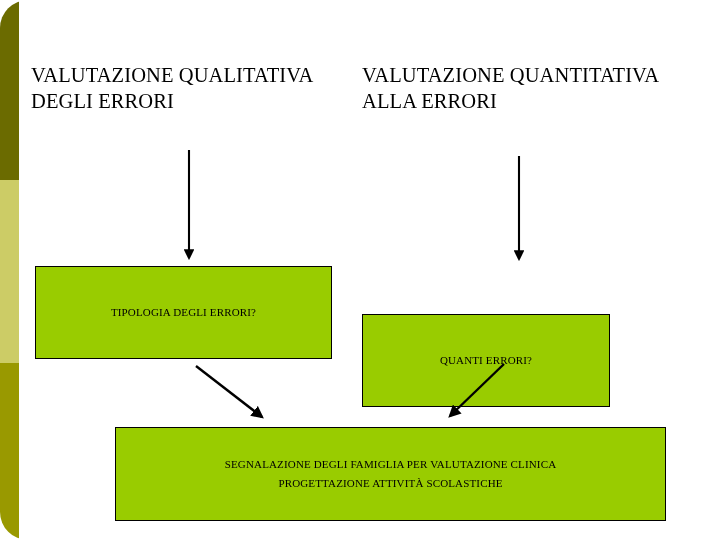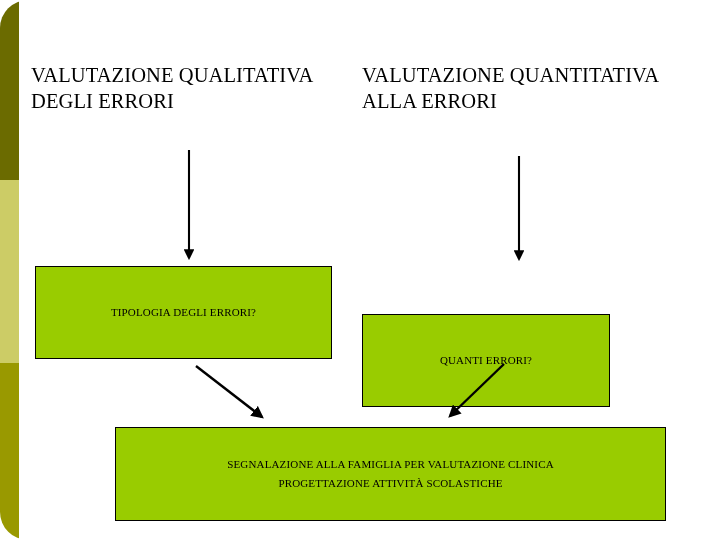--- a/index.html
+++ b/index.html
@@ -92,21 +92,21 @@
 
   <div class="green-box" id="box-tipologia" style="background: rgb(153, 204, 0); border-color: rgb(0, 0, 0);">
     <span class="box-label">TIPOLOGIA DEGLI ERRORI?</span>
   </div>
 
   <div class="green-box" id="box-quanti" style="background: rgb(153, 204, 0); border-color: rgb(0, 0, 0);">
     <span class="box-label">QUANTI ERRORI?</span>
   </div>
 
   <div class="green-box" id="box-segnalazione" style="background: rgb(153, 204, 0); border-color: rgb(0, 0, 0);">
-    <span class="box-label">SEGNALAZIONE ALLA FAMIGLIA PER VALUTAZIONE CLINICA
+    <span class="box-label">SEGNALAZIONE DEGLI FAMIGLIA PER VALUTAZIONE CLINICA
 PROGETTAZIONE ATTIVITÀ SCOLASTICHE</span>
   </div>
 
   <svg id="arrow-layer" viewBox="0 0 720 540">
     <defs>
       <marker id="arrowhead" markerWidth="5.2" markerHeight="5.2" refX="4.2" refY="2.6" orient="auto" markerUnits="strokeWidth">
         <path d="M0,0 L5.2,2.6 L0,5.2 z" fill="#000000"></path>
       </marker>
     </defs>
 

